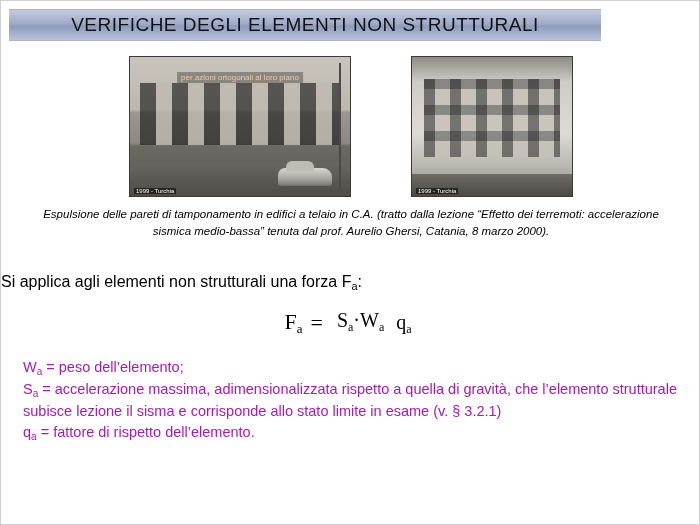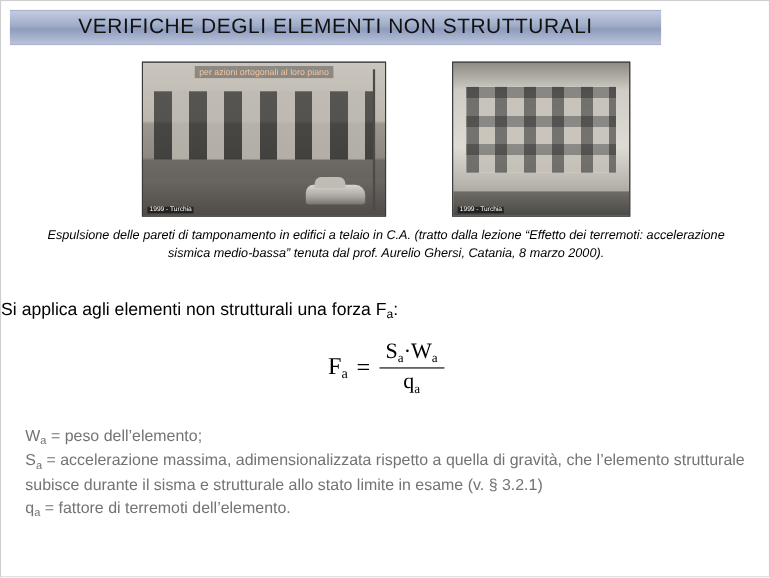--- a/index.html
+++ b/index.html
@@ -79,21 +79,21 @@
     left: 338px;
     top: 62px;
     width: 2px;
     height: 128px;
     background: #4a4a4a;
   }
   .caption-in {
     position: absolute;
     left: 50%;
     transform: translateX(-50%);
-    top: 3px;
+    top: 15px;
     font-size: 8px;
     color: #f3c6a0;
     background: rgba(30,30,30,0.35);
     padding: 1px 4px;
     white-space: nowrap;
     font-family: "Liberation Sans", sans-serif;
   }
   .stamp {
     position: absolute;
     left: 4px;
@@ -212,21 +212,20 @@
   .f-lhs {
     font-size: 22px;
   }
   .f-lhs .sub { font-size: 13px; vertical-align: -4px; }
   .f-eq {
     font-size: 22px;
     margin: 0 8px;
   }
   .frac {
     display: inline-flex;
-    flex-direction: column;
     align-items: center;
     line-height: 1.05;
   }
   .frac .num {
     font-size: 20px;
     padding: 0 6px 2px 6px;
   }
   .frac .bar {
     width: 100%;
     height: 1.5px;
@@ -234,26 +233,26 @@
   }
   .frac .den {
     font-size: 20px;
     padding: 2px 6px 0 6px;
   }
   .frac .sub { font-size: 12px; vertical-align: -4px; }
 
   
   .defs {
     position: absolute;
-    top: 386px;
+    top: 356px;
     left: 22px;
     width: 660px;
     font-size: 14.5px;
     line-height: 1.42;
-    color: #737373;
+    color: #a21caf;
   }
   .defs .sub { font-size: 10px; vertical-align: -3px; }
   .defs p { margin: 0; }
 </style>
 </head>
 <body>
 
 <div class="slide">
 
   <div class="title-bar">
@@ -288,17 +287,17 @@
     <span class="f-eq">=</span>
     <span class="frac">
       <span class="num"><span>S</span><span class="sub">a</span><span>·</span><span>W</span><span class="sub">a</span></span>
       <span class="bar"></span>
       <span class="den"><span>q</span><span class="sub">a</span></span>
     </span>
   </div>
 
   <div class="defs">
     <p><span>W</span><span class="sub">a</span><span> = peso dell’elemento;</span></p>
-    <p><span>S</span><span class="sub">a</span><span> = accelerazione massima, adimensionalizzata rispetto a quella di gravità, che l’elemento strutturale subisce durante il sisma e strutturale allo stato limite in esame (v. § 3.2.1)</span></p>
-    <p><span>q</span><span class="sub">a</span><span> = fattore di terremoti dell’elemento.</span></p>
+    <p><span>S</span><span class="sub">a</span><span> = accelerazione massima, adimensionalizzata rispetto a quella di gravità, che l’elemento strutturale subisce lezione il sisma e corrisponde allo stato limite in esame (v. § 3.2.1)</span></p>
+    <p><span>q</span><span class="sub">a</span><span> = fattore di rispetto dell’elemento.</span></p>
   </div>
 
 </div>
 
 </body></html>

